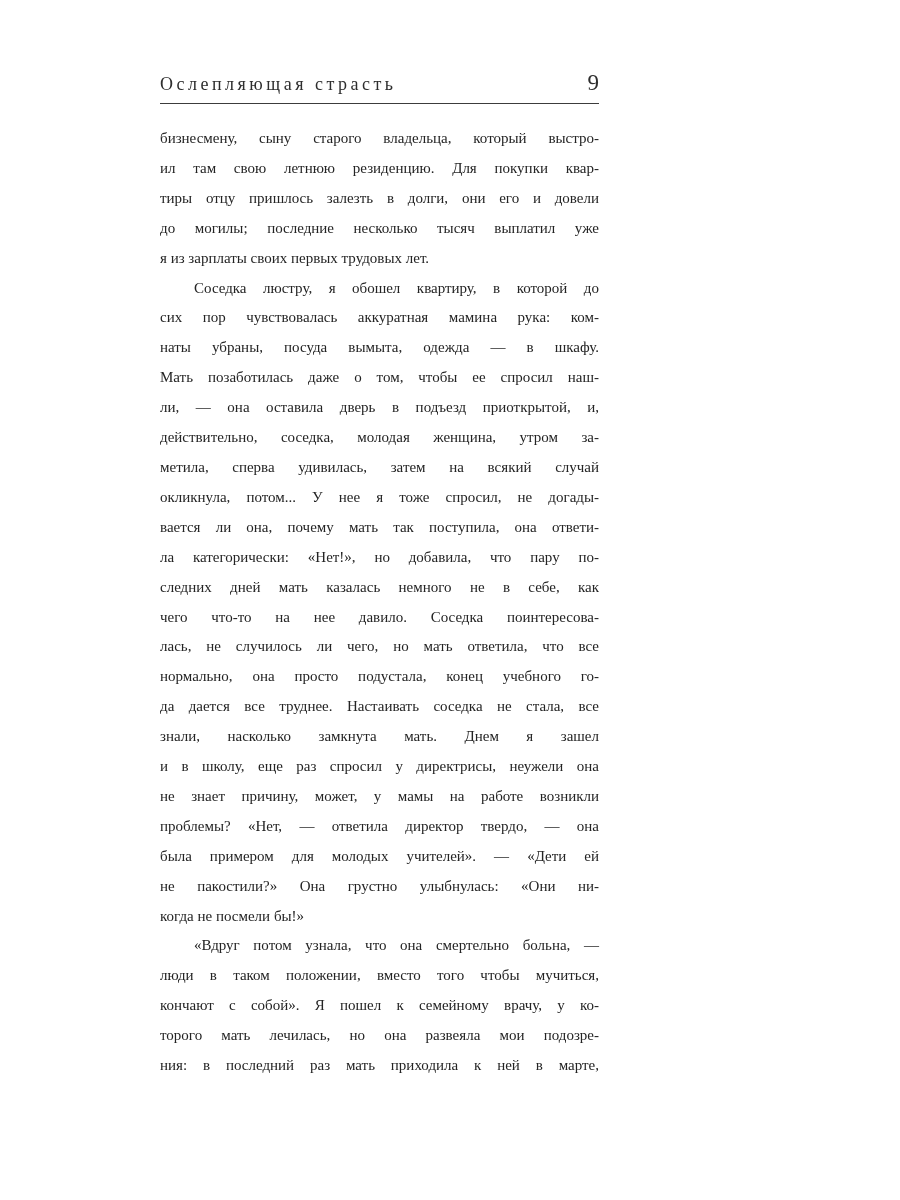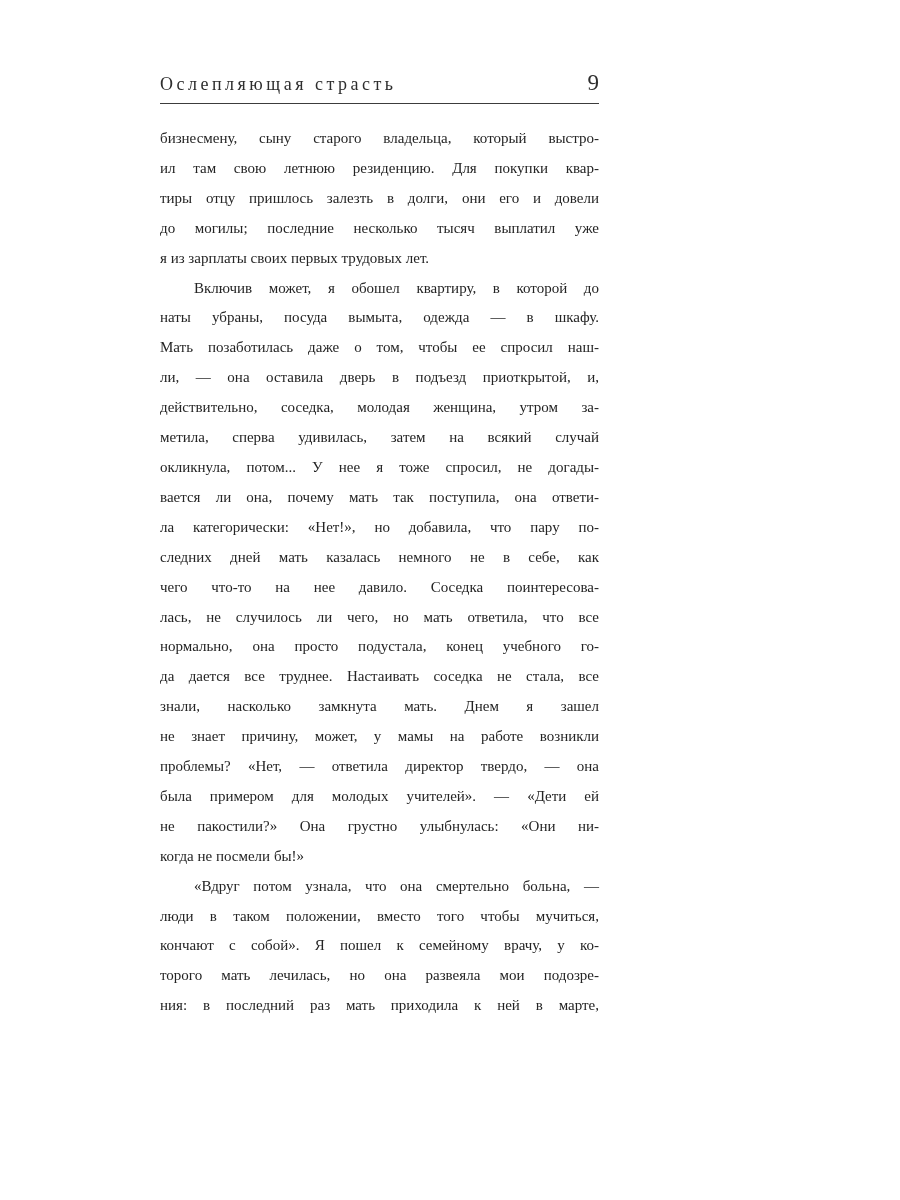--- a/index.html
+++ b/index.html
@@ -68,35 +68,37 @@
   <hr class="header-rule">
   <main class="page-body" id="body-text">
       <div class="para">
         <div class="line">бизнесмену, сыну старого владельца, который выстро-</div>
         <div class="line">ил там свою летнюю резиденцию. Для покупки квар-</div>
         <div class="line">тиры отцу пришлось залезть в долги, они его и довели</div>
         <div class="line">до могилы; последние несколько тысяч выплатил уже</div>
         <div class="line lastline">я из зарплаты своих первых трудовых лет.</div>
       </div>
       <div class="para">
-        <div class="line indent">Включив может, я обошел квартиру, в которой до</div>
+        <div class="line indent">Соседка люстру, я обошел квартиру, в которой до</div>
+        <div class="line">сих пор чувствовалась аккуратная мамина рука: ком-</div>
         <div class="line">наты убраны, посуда вымыта, одежда — в шкафу.</div>
         <div class="line">Мать позаботилась даже о том, чтобы ее спросил наш-</div>
         <div class="line">ли, — она оставила дверь в подъезд приоткрытой, и,</div>
         <div class="line">действительно, соседка, молодая женщина, утром за-</div>
         <div class="line">метила, сперва удивилась, затем на всякий случай</div>
         <div class="line">окликнула, потом... У нее я тоже спросил, не догады-</div>
         <div class="line">вается ли она, почему мать так поступила, она ответи-</div>
         <div class="line">ла категорически: «Нет!», но добавила, что пару по-</div>
         <div class="line">следних дней мать казалась немного не в себе, как</div>
         <div class="line">чего что-то на нее давило. Соседка поинтересова-</div>
         <div class="line">лась, не случилось ли чего, но мать ответила, что все</div>
         <div class="line">нормально, она просто подустала, конец учебного го-</div>
         <div class="line">да дается все труднее. Настаивать соседка не стала, все</div>
         <div class="line">знали, насколько замкнута мать. Днем я зашел</div>
+        <div class="line">и в школу, еще раз спросил у директрисы, неужели она</div>
         <div class="line">не знает причину, может, у мамы на работе возникли</div>
         <div class="line">проблемы? «Нет, — ответила директор твердо, — она</div>
         <div class="line">была примером для молодых учителей». — «Дети ей</div>
         <div class="line">не пакостили?» Она грустно улыбнулась: «Они ни-</div>
         <div class="line lastline">когда не посмели бы!»</div>
       </div>
       <div class="para">
         <div class="line indent">«Вдруг потом узнала, что она смертельно больна, —</div>
         <div class="line">люди в таком положении, вместо того чтобы мучиться,</div>
         <div class="line">кончают с собой». Я пошел к семейному врачу, у ко-</div>

